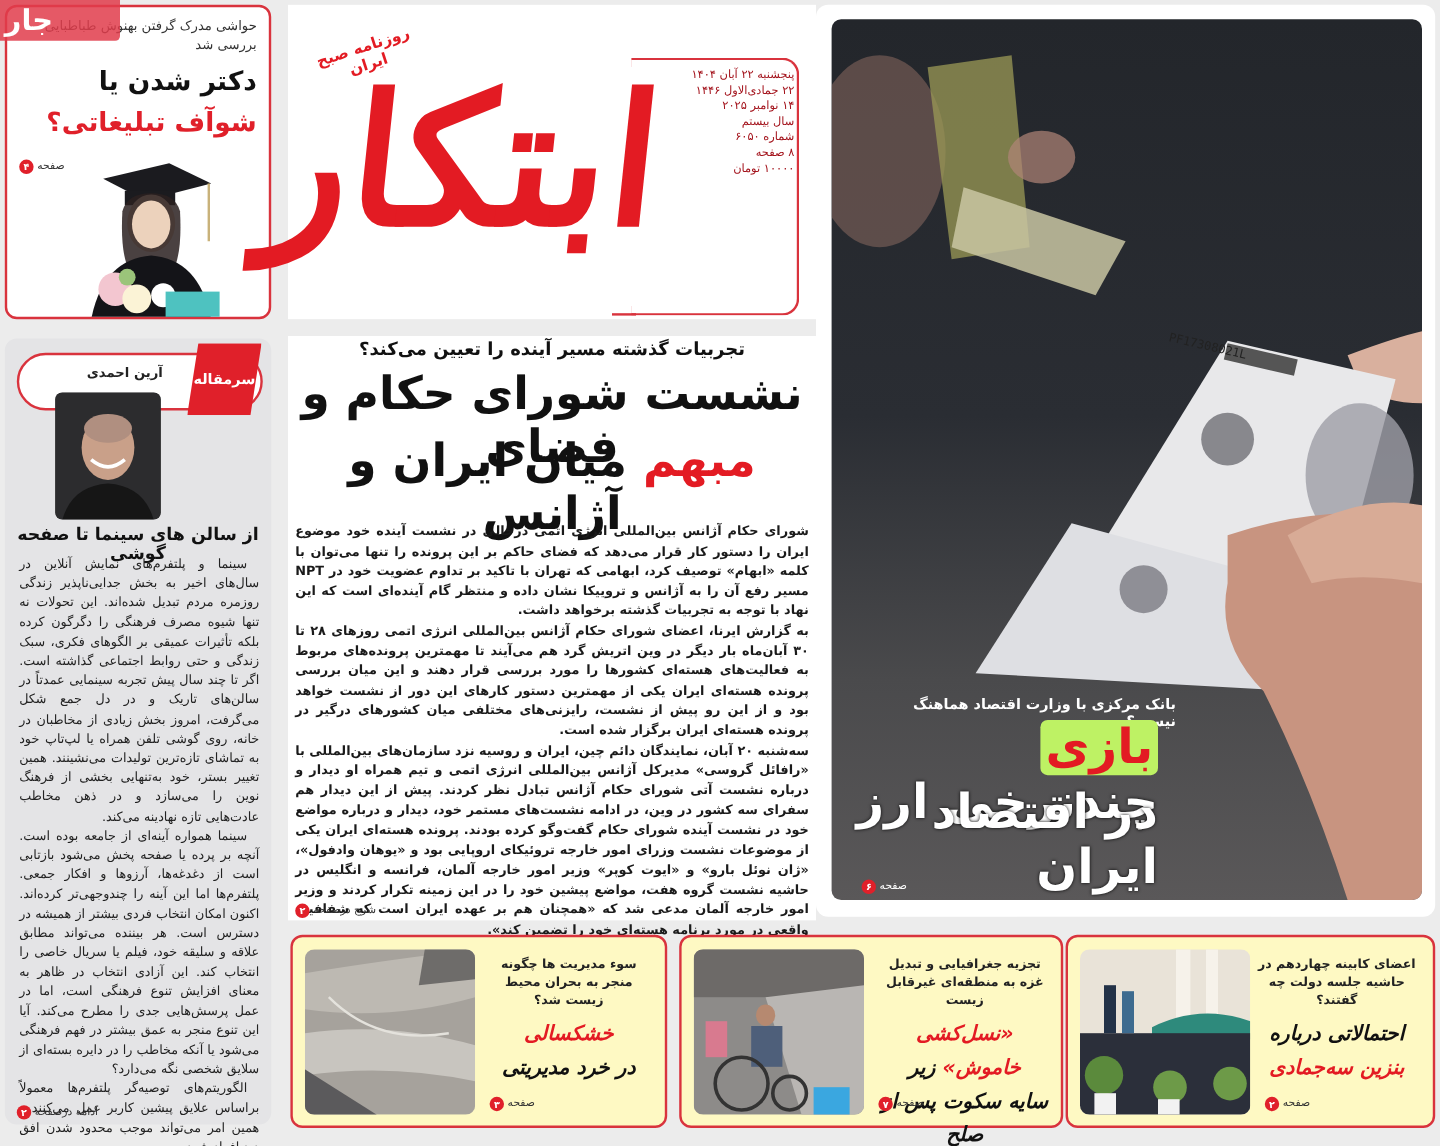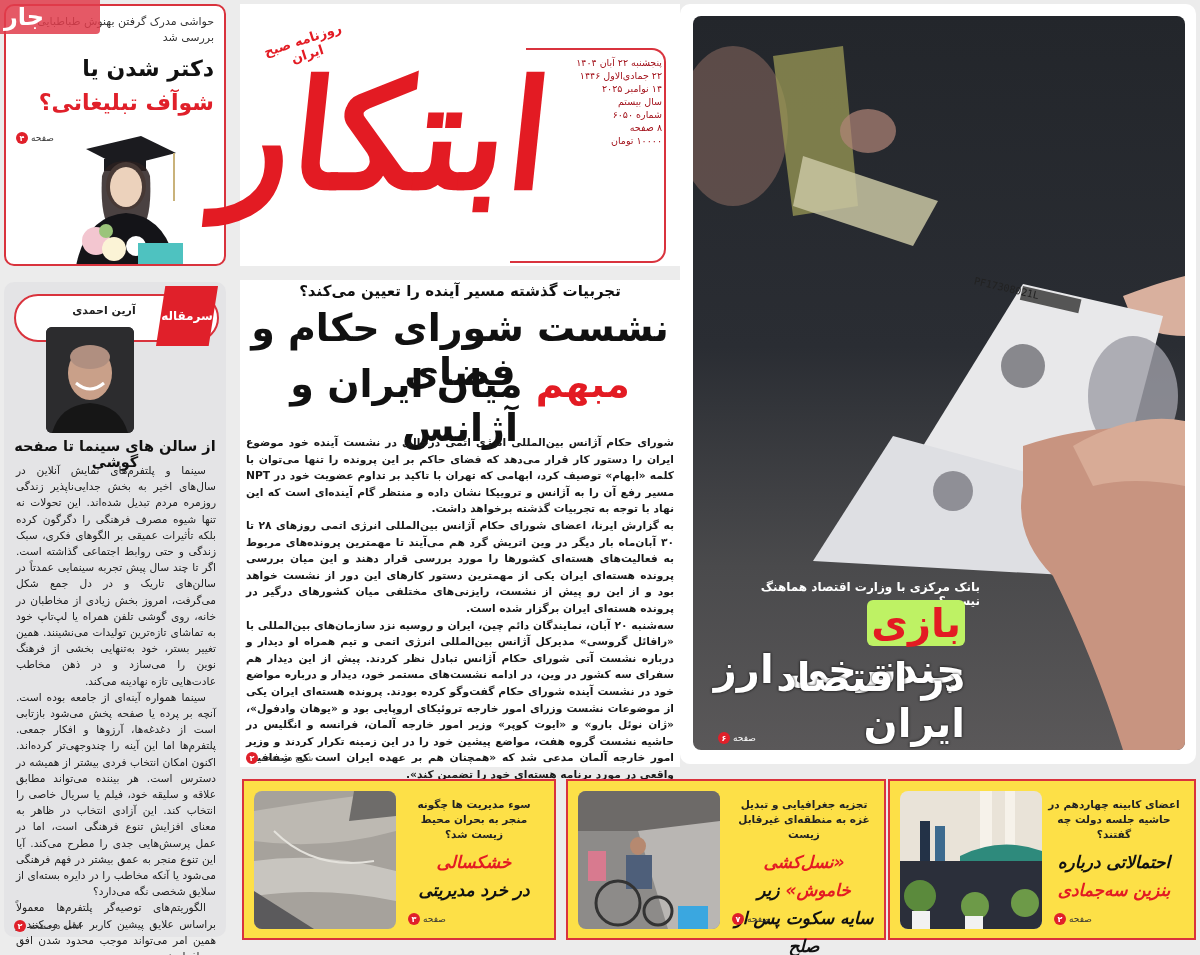--- a/index.html
+++ b/index.html
@@ -165,22 +165,22 @@
   .hero-head2 {
     left: 705px; top: 654px; width: 260px; text-align: right;
     font-size: 40px; font-weight: bold; color: #fff;
     text-shadow: 0 0 3px #000;
   }
   .hero-ref { left: 718px; top: 726px; color: #fff; }
   .hero-ref .page-ref { color: #fff; }
 
   
   .teaser {
-    top: 779px; height: 161px; background: #fde047;
-    border: 2px solid #d9333d; border-radius: 0;
+    top: 779px; height: 161px; background: #fef9c3;
+    border: 2px solid #d9333d; border-radius: 10px;
   }
   .teaser-photo {
     position: absolute; left: 10px; top: 10px; width: 142px; height: 138px;
     border-radius: 8px; overflow: hidden;
   }
   .teaser-text {
     position: absolute; right: 10px; top: 16px; width: 140px; text-align: center;
   }
   .teaser-kicker { font-size: 10.5px; line-height: 15px; color: #222; font-weight: bold; }
   .teaser-head { font-size: 17px; font-weight: bold; line-height: 28px; color: #111; margin-top: 6px; font-style: italic; }

